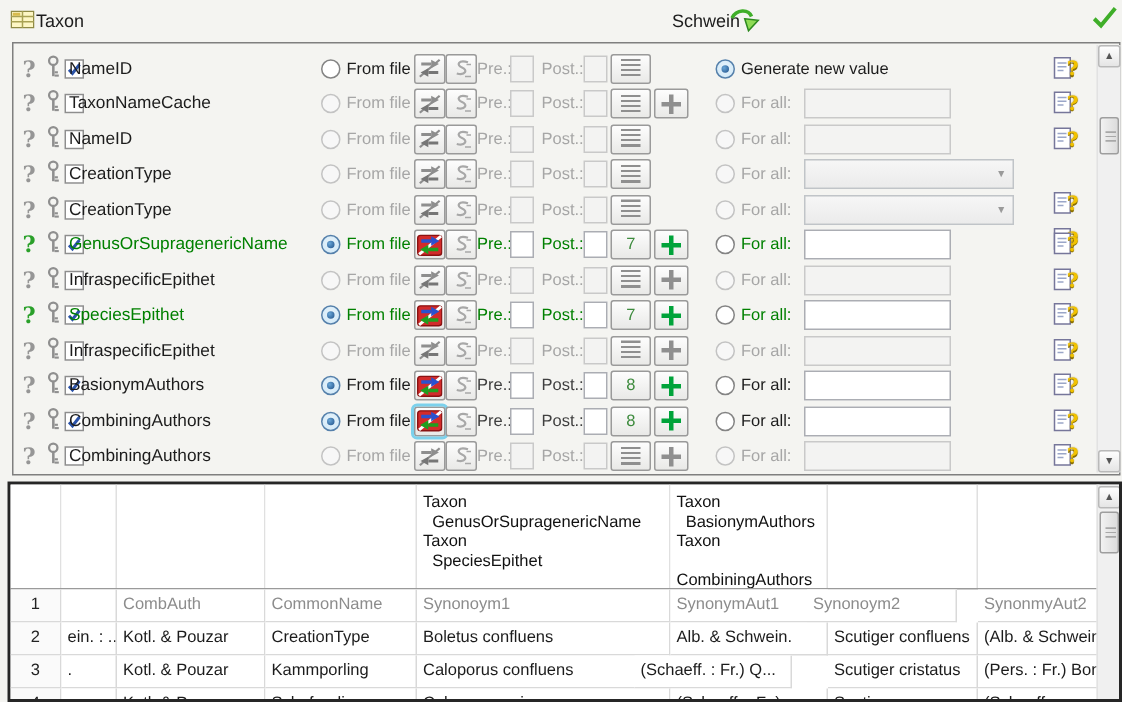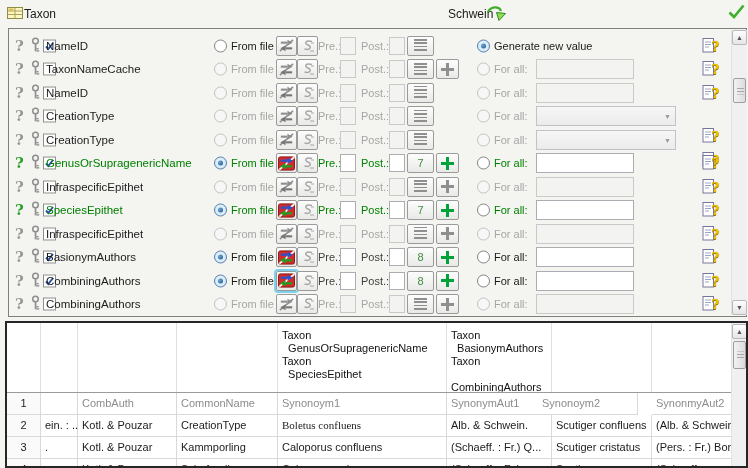--- a/index.html
+++ b/index.html
@@ -489,30 +489,30 @@
       <div class="tcell colname" style="left: 71px; top: 70px; width: 99px; height: 22px;">CombAuth</div>
       <div class="tcell colname" style="left: 170px; top: 70px; width: 101px; height: 22px;">CommonName</div>
       <div class="tcell colname" style="left: 271px; top: 70px; width: 169px; height: 22px;">Synonoym1</div>
       <div class="tcell colname" style="left: 440px; top: 70px; width: 105px; height: 22px;">SynonymAut1</div>
       <div class="tcell colname" style="left: 531px; top: 70px; width: 100px; height: 22px;">Synonoym2</div>
       <div class="tcell colname" style="left: 645px; top: 70px; width: 81px; height: 22px;">SynonmyAut2</div>
       <div class="tcell gut" style="left: 0px; top: 92px; width: 34px; height: 22px;">2</div>
       <div class="tcell" style="left: 34px; top: 92px; width: 37px; height: 22px;">ein. : ...</div>
       <div class="tcell" style="left: 71px; top: 92px; width: 99px; height: 22px;">Kotl. &amp; Pouzar</div>
       <div class="tcell" style="left: 170px; top: 92px; width: 101px; height: 22px;">CreationType</div>
-      <div class="tcell" style="left: 271px; top: 92px; width: 169px; height: 22px; font-family: Liberation Serif, serif;">Boletus confluens</div>
+      <div class="tcell" style="left: 271px; top: 92px; width: 169px; height: 22px;">Boletus confluens</div>
       <div class="tcell" style="left: 440px; top: 92px; width: 105px; height: 22px;">Alb. &amp; Schwein.</div>
       <div class="tcell" style="left: 545px; top: 92px; width: 100px; height: 22px;">Scutiger confluens</div>
       <div class="tcell" style="left: 645px; top: 92px; width: 81px; height: 22px;">(Alb. &amp; Schwein.</div>
       <div class="tcell gut" style="left: 0px; top: 114px; width: 34px; height: 22px;">3</div>
       <div class="tcell" style="left: 34px; top: 114px; width: 37px; height: 22px;">.</div>
       <div class="tcell" style="left: 71px; top: 114px; width: 99px; height: 22px;">Kotl. &amp; Pouzar</div>
       <div class="tcell" style="left: 170px; top: 114px; width: 101px; height: 22px;">Kammporling</div>
       <div class="tcell" style="left: 271px; top: 114px; width: 169px; height: 22px;">Caloporus confluens</div>
-      <div class="tcell" style="left: 440px; top: 114px; width: 105px; height: 22px;">(Schaeff. : Fr.) Q...</div>
+      <div class="tcell" style="left: 416px; top: 114px; width: 105px; height: 22px;">(Schaeff. : Fr.) Q...</div>
       <div class="tcell" style="left: 545px; top: 114px; width: 100px; height: 22px;">Scutiger cristatus</div>
       <div class="tcell" style="left: 645px; top: 114px; width: 81px; height: 22px;">(Pers. : Fr.) Bond</div>
       <div class="tcell gut" style="left: 0px; top: 136px; width: 34px; height: 22px;">4</div>
       <div class="tcell" style="left: 34px; top: 136px; width: 37px; height: 22px;"></div>
       <div class="tcell" style="left: 71px; top: 136px; width: 99px; height: 22px;">Kotl. &amp; Pouzar</div>
       <div class="tcell" style="left: 170px; top: 136px; width: 101px; height: 22px;">Schafporling</div>
       <div class="tcell" style="left: 271px; top: 136px; width: 169px; height: 22px;">Caloporus ovinus</div>
       <div class="tcell" style="left: 440px; top: 136px; width: 105px; height: 22px;">(Schaeff. : Fr.) ...</div>
       <div class="tcell" style="left: 545px; top: 136px; width: 100px; height: 22px;">Scutiger ...</div>
       <div class="tcell" style="left: 645px; top: 136px; width: 81px; height: 22px;">(Schaeff. ...</div>

